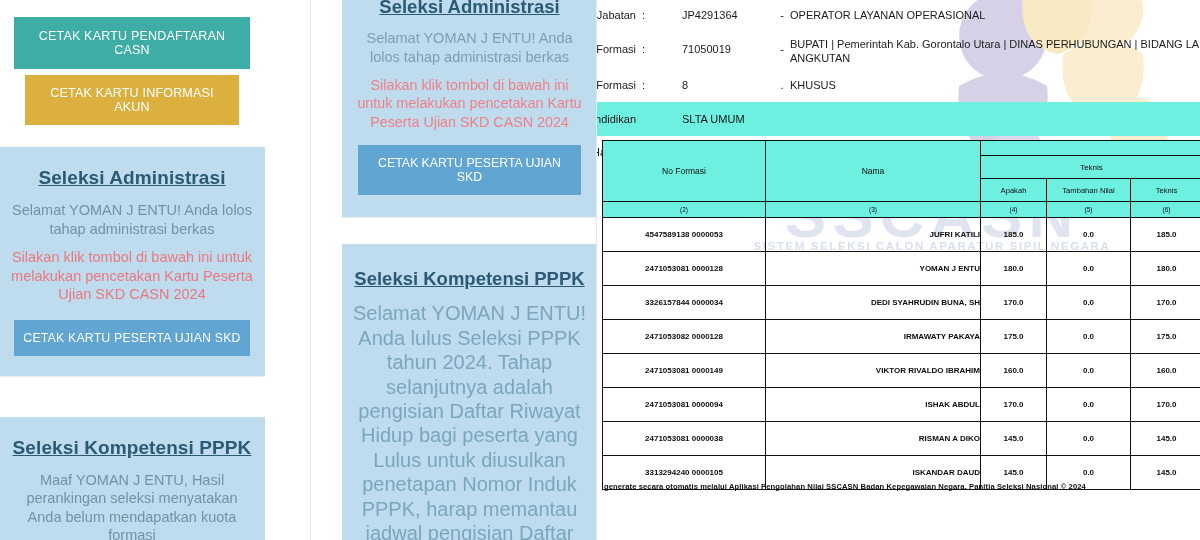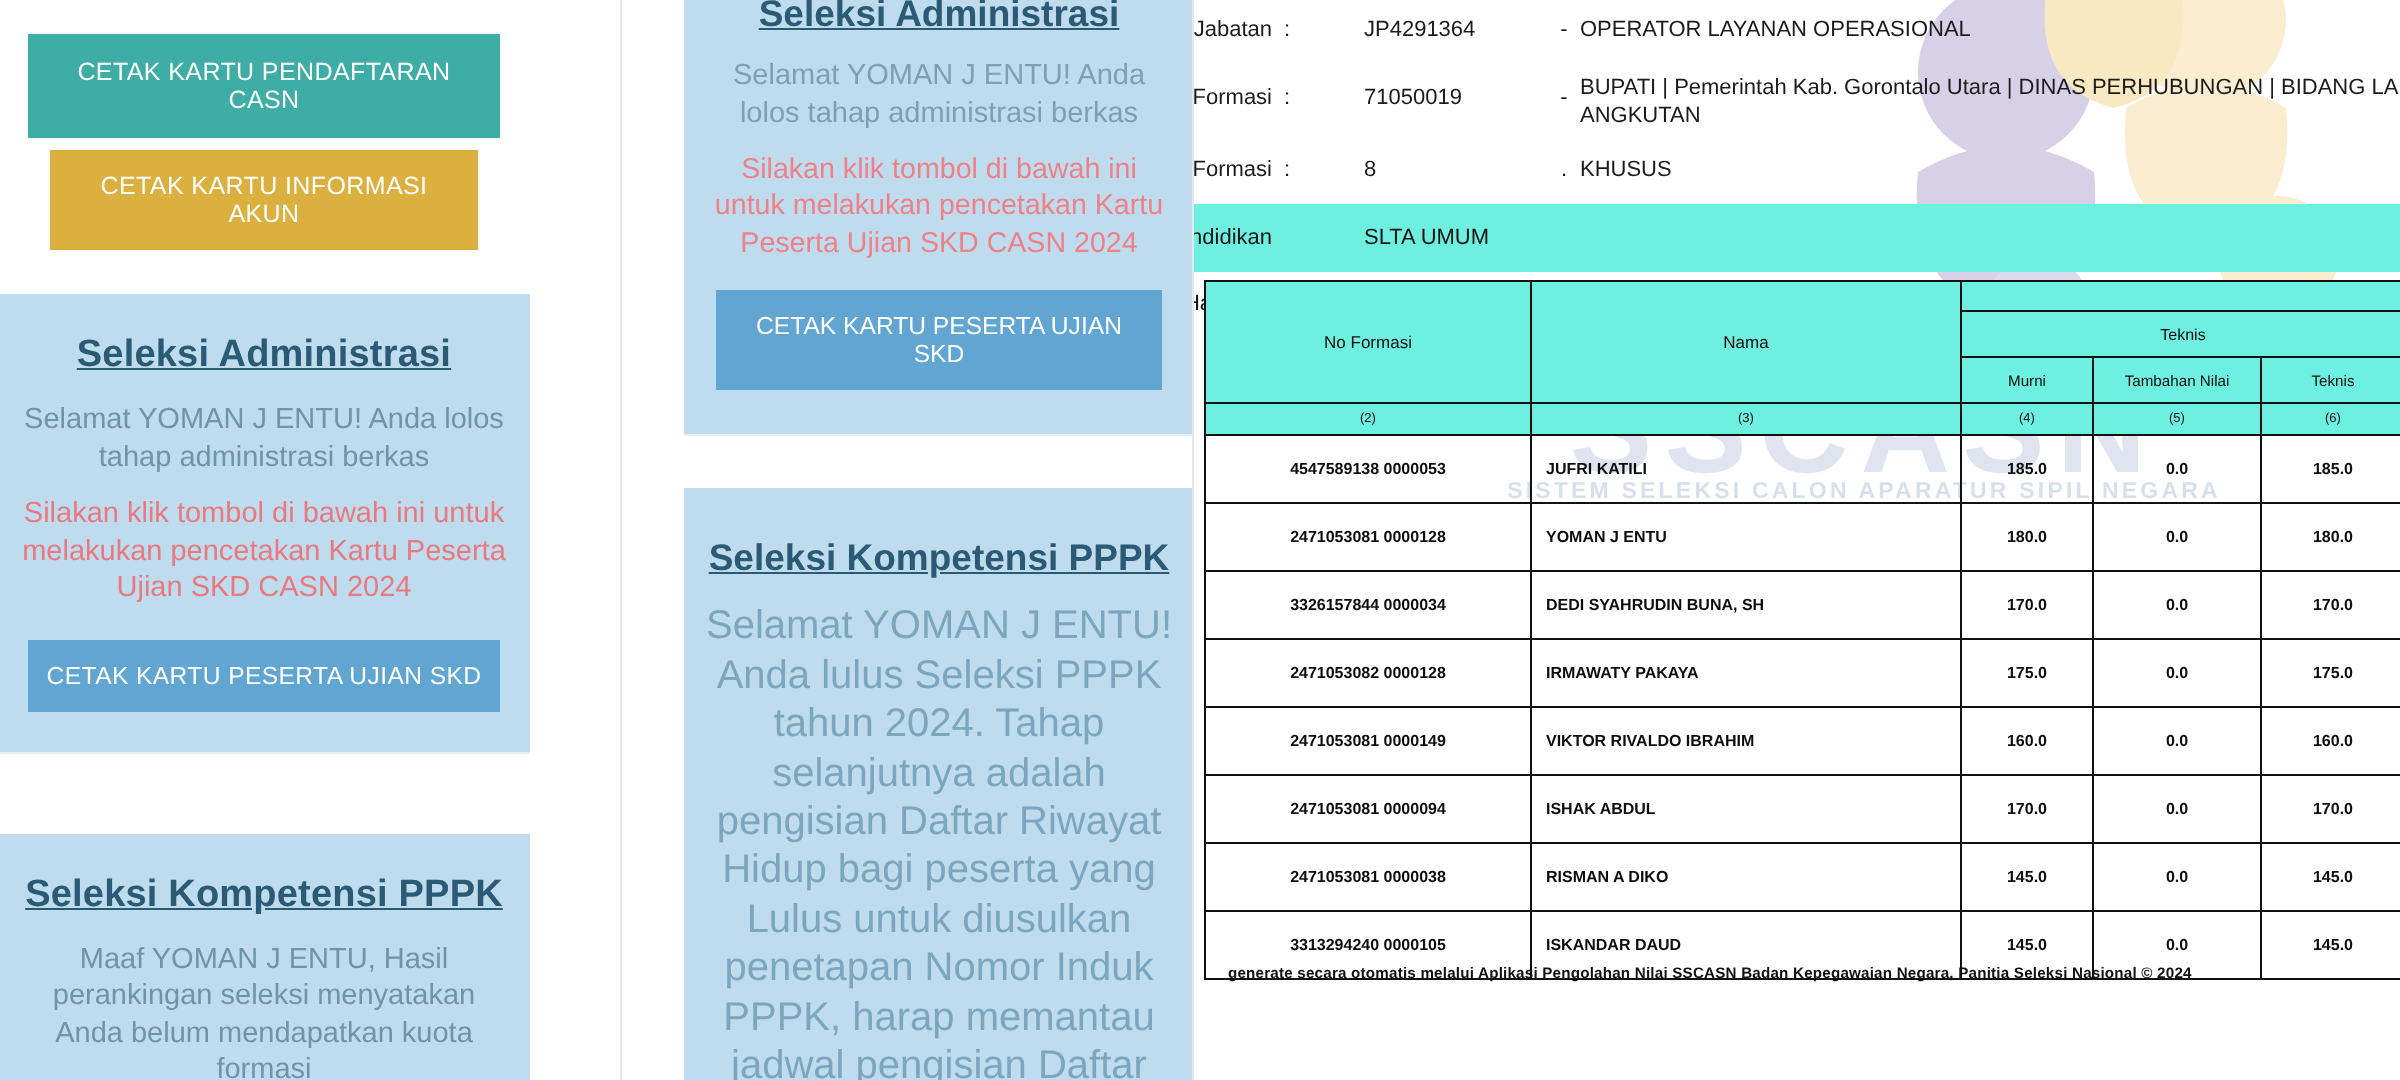--- a/index.html
+++ b/index.html
@@ -121,23 +121,23 @@
     position:absolute;left:135px;top:140px;width:700px;
     border-collapse:collapse;table-layout:fixed;
     font-size:8px;color:#0d0d0d;background:transparent;
   }
   .tbl th,.tbl td{border:1px solid #111;padding:0;text-align:center;vertical-align:middle;}
   .tbl thead th{background:#6ef0e0;font-weight:normal;}
   .tbl .hmain{height:52px;font-size:8.5px;}
   .tbl .hsub{height:22px;font-size:7.6px;}
   .tbl .hnum{height:15px;font-size:6.5px;background:#6ef0e0;}
   .tbl tbody td{background:transparent;height:33px;font-size:8px;font-weight:bold;}
-  .tbl tbody td.left{text-align:left;padding-left:7px;}
+  .tbl tbody td.left{text-align:right;padding-left:7px;}
   .footnote{
-    position:absolute;left:147px;top:482px;font-size:7.6px;color:#111;
+    position:absolute;left:137px;top:482px;font-size:7.6px;color:#111;
     font-weight:bold;letter-spacing:.1px;
   }
 </style>
 </head>
 <body>
 
 <div class="screen">
 
   <div class="col-left">
     <div class="inner">
@@ -251,21 +251,21 @@
           <tr>
             <th class="hmain" rowspan="3">No Formasi</th>
             <th class="hmain" rowspan="3">Nama</th>
             <th colspan="4" style="height:14px;text-align:right;padding-right:4px;font-size:7.5px">Nilai</th>
           </tr>
           <tr>
             <th colspan="3" style="height:22px;font-size:8px">Teknis</th>
 
           </tr>
           <tr>
-            <th class="hsub">Murni</th>
+            <th class="hsub">Apakah</th>
             <th class="hsub">Tambahan Nilai</th>
             <th class="hsub">Teknis</th>
           </tr>
           <tr>
             <th class="hnum">(2)</th>
             <th class="hnum">(3)</th>
             <th class="hnum">(4)</th>
             <th class="hnum">(5)</th>
             <th class="hnum">(6)</th>
 

